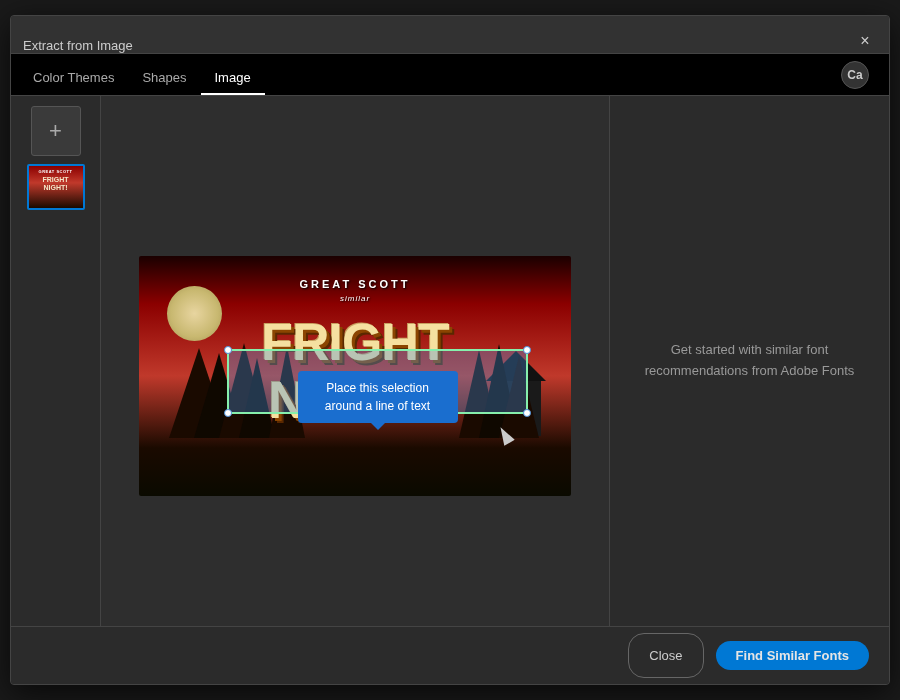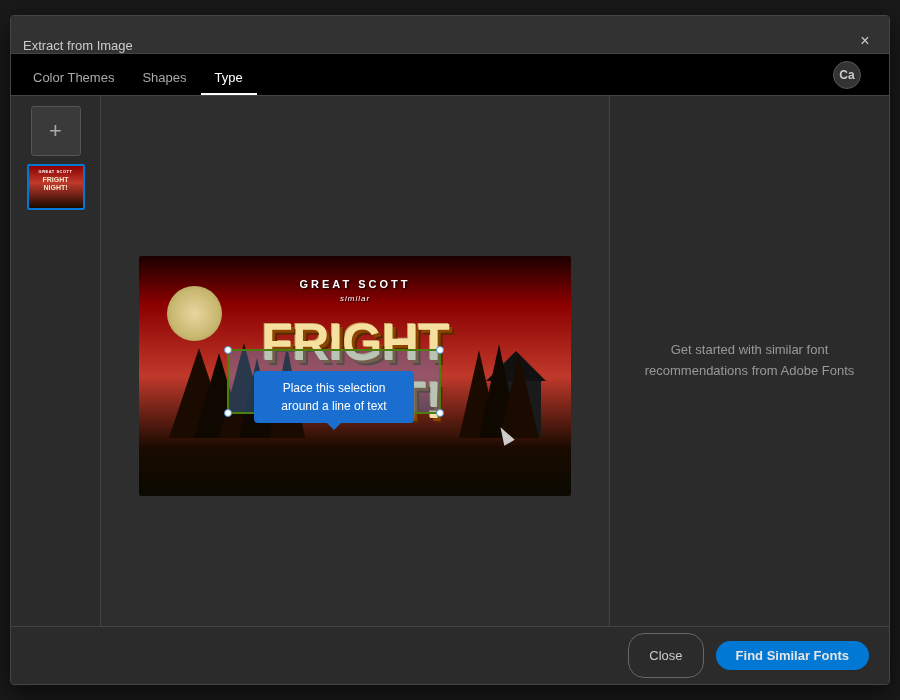--- a/index.html
+++ b/index.html
@@ -59,21 +59,21 @@
       display: flex;
       align-items: flex-end;
       padding: 0 8px;
       border-bottom: 1px solid #444;
       flex-shrink: 0;
       position: relative;
     }
 
     .tab-bar-right {
       position: absolute;
-      right: 28px;
+      right: 20px;
       top: 50%;
       transform: translateY(-50%);
     }
 
     .ca-badge {
       width: 28px;
       height: 28px;
       background: #333;
       border-radius: 50%;
       display: flex;
@@ -297,23 +297,23 @@
       text-shadow: 3px 3px 0 #8b4500, 5px 5px 0 #5a2800, -1px -1px 0 #c8a060;
       line-height: 1;
       font-family: Impact, Arial Black, sans-serif;
     }
 
     
     .selection-box {
       position: absolute;
       top: 93px;
       left: 88px;
-      width: 214px;
+      width: 301px;
       height: 65px;
-      border: 2px solid #4d7c0f;
+      border: 2px solid #86efac;
       background: rgba(74, 144, 217, 0.35);
       border-radius: 2px;
       padding-left: 8px;
     }
 
     
     .handle {
       position: absolute;
       width: 8px;
       height: 8px;
@@ -436,21 +436,21 @@
 <div class="dialog">
 
   <div class="title-bar">
     <span class="title-bar-text">Extract from Image</span>
     <div class="close-btn">×</div>
   </div>
 
   <div class="tab-bar">
     <div class="tab">Color Themes</div>
     <div class="tab">Shapes</div>
-    <div class="tab active">Type</div>
+    <div class="tab active">Image</div>
     <div class="tab-bar-right">
       <div class="ca-badge">Ca</div>
     </div>
   </div>
 
   <div class="main-content">
 
     <div class="left-panel">
       <div class="add-btn">
         <span>+</span>

